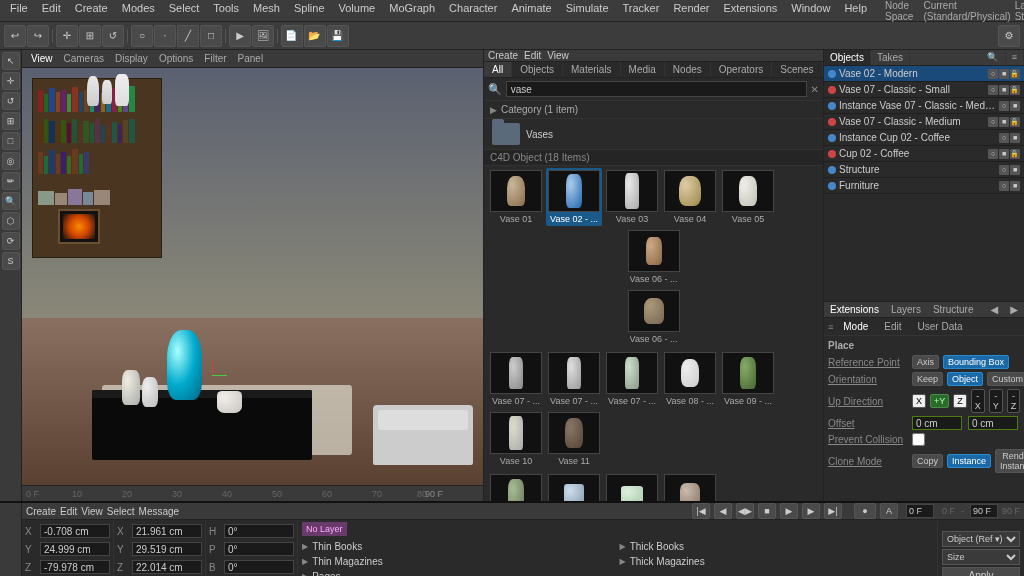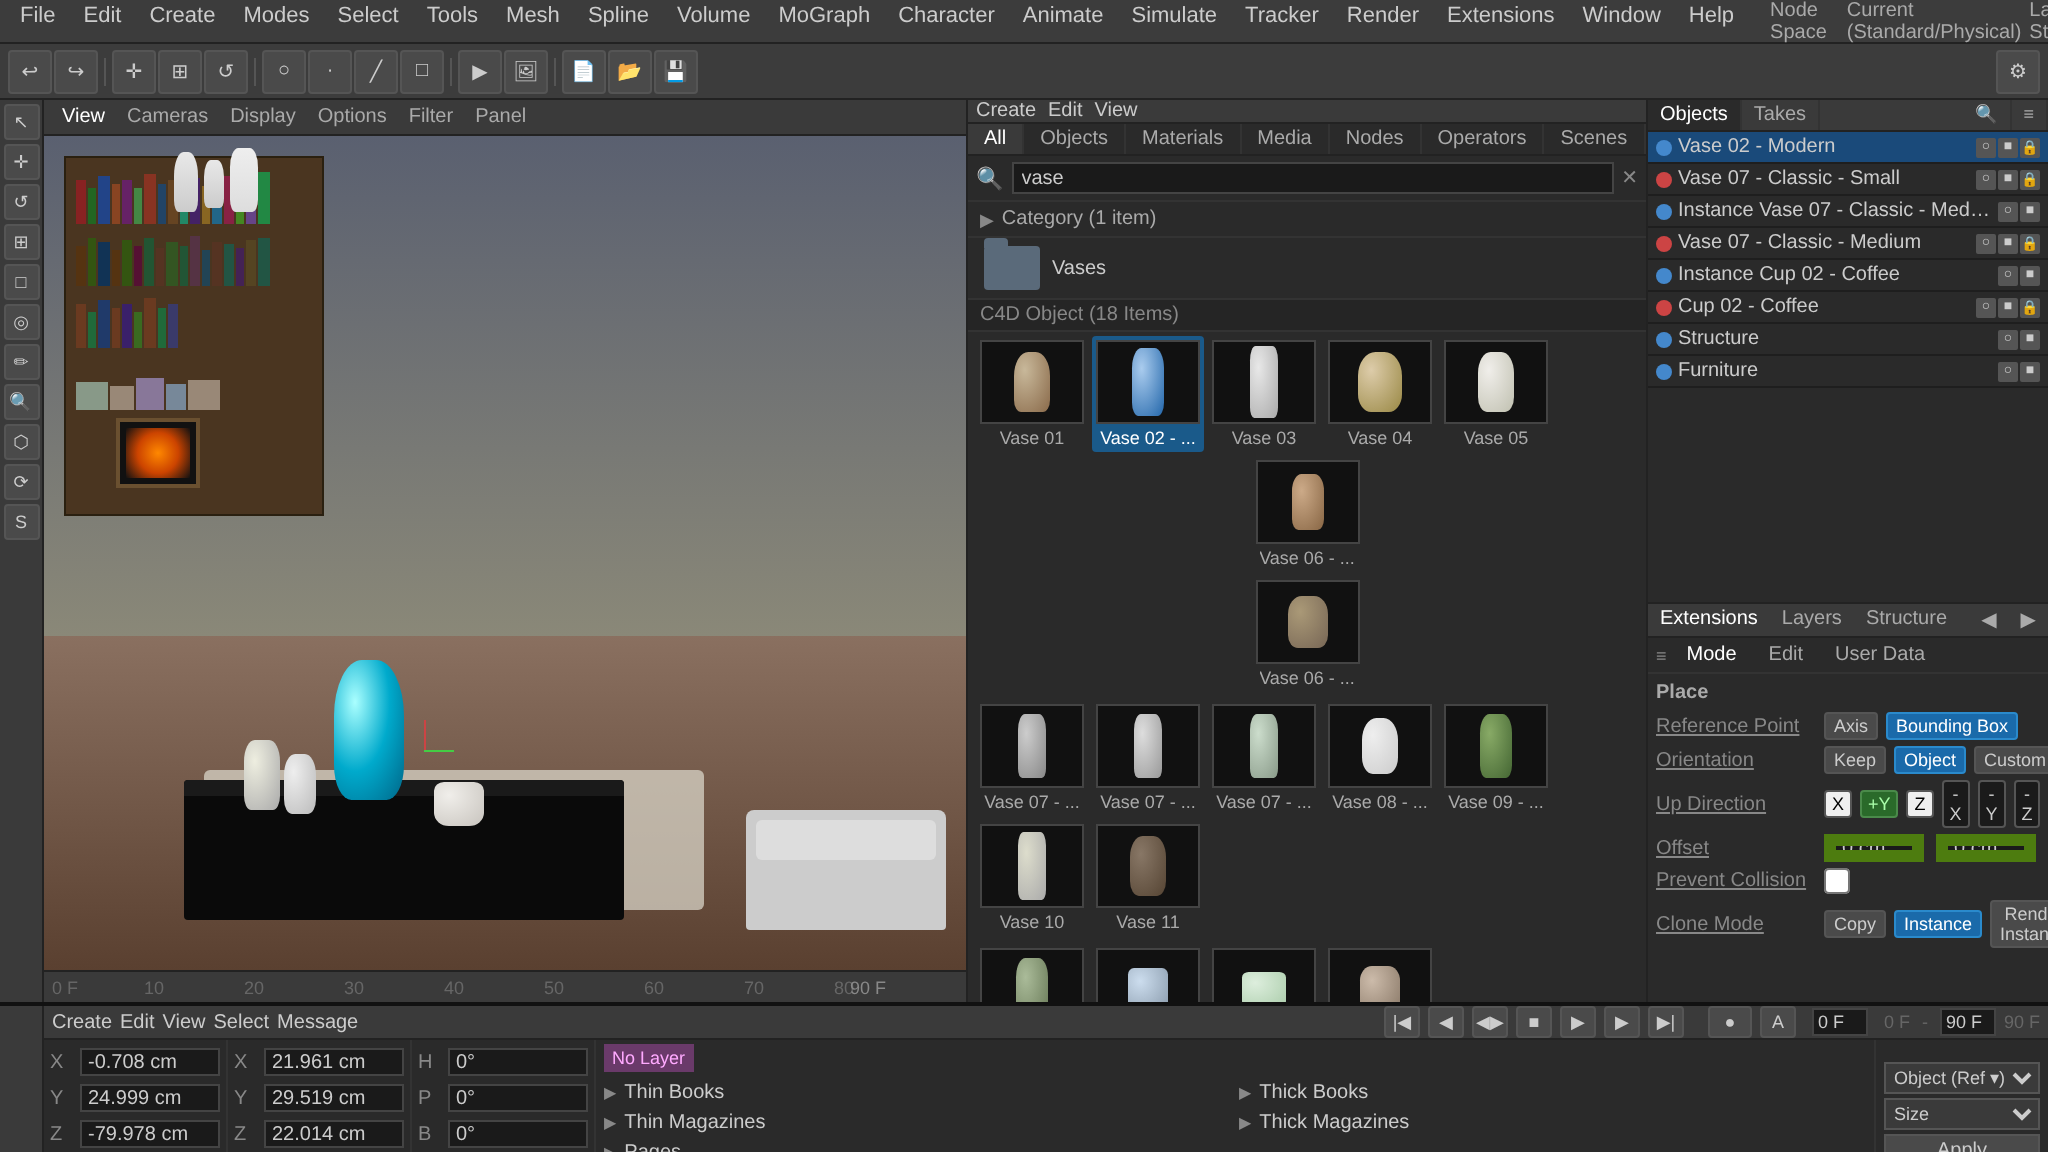--- a/index.html
+++ b/index.html
@@ -329,21 +329,21 @@
       cursor: pointer;
       border-radius: 2px;
     }
     .attr-btn.active {
       background: #1a6aaa;
       border-color: #2a8acc;
       color: #fff;
     }
     .attr-input {
       background: #1a1a1a;
-      border: 6px solid #4d7c0f;
+      border: 1px solid #4d7c0f;
       color: #ccc;
       font-size: 10px;
       width: 50px;
       padding: 1px 3px;
       height: 14px;
     }
     .axis-btn {
       font-size: 9px;
       padding: 1px 3px;
       border-radius: 2px;

